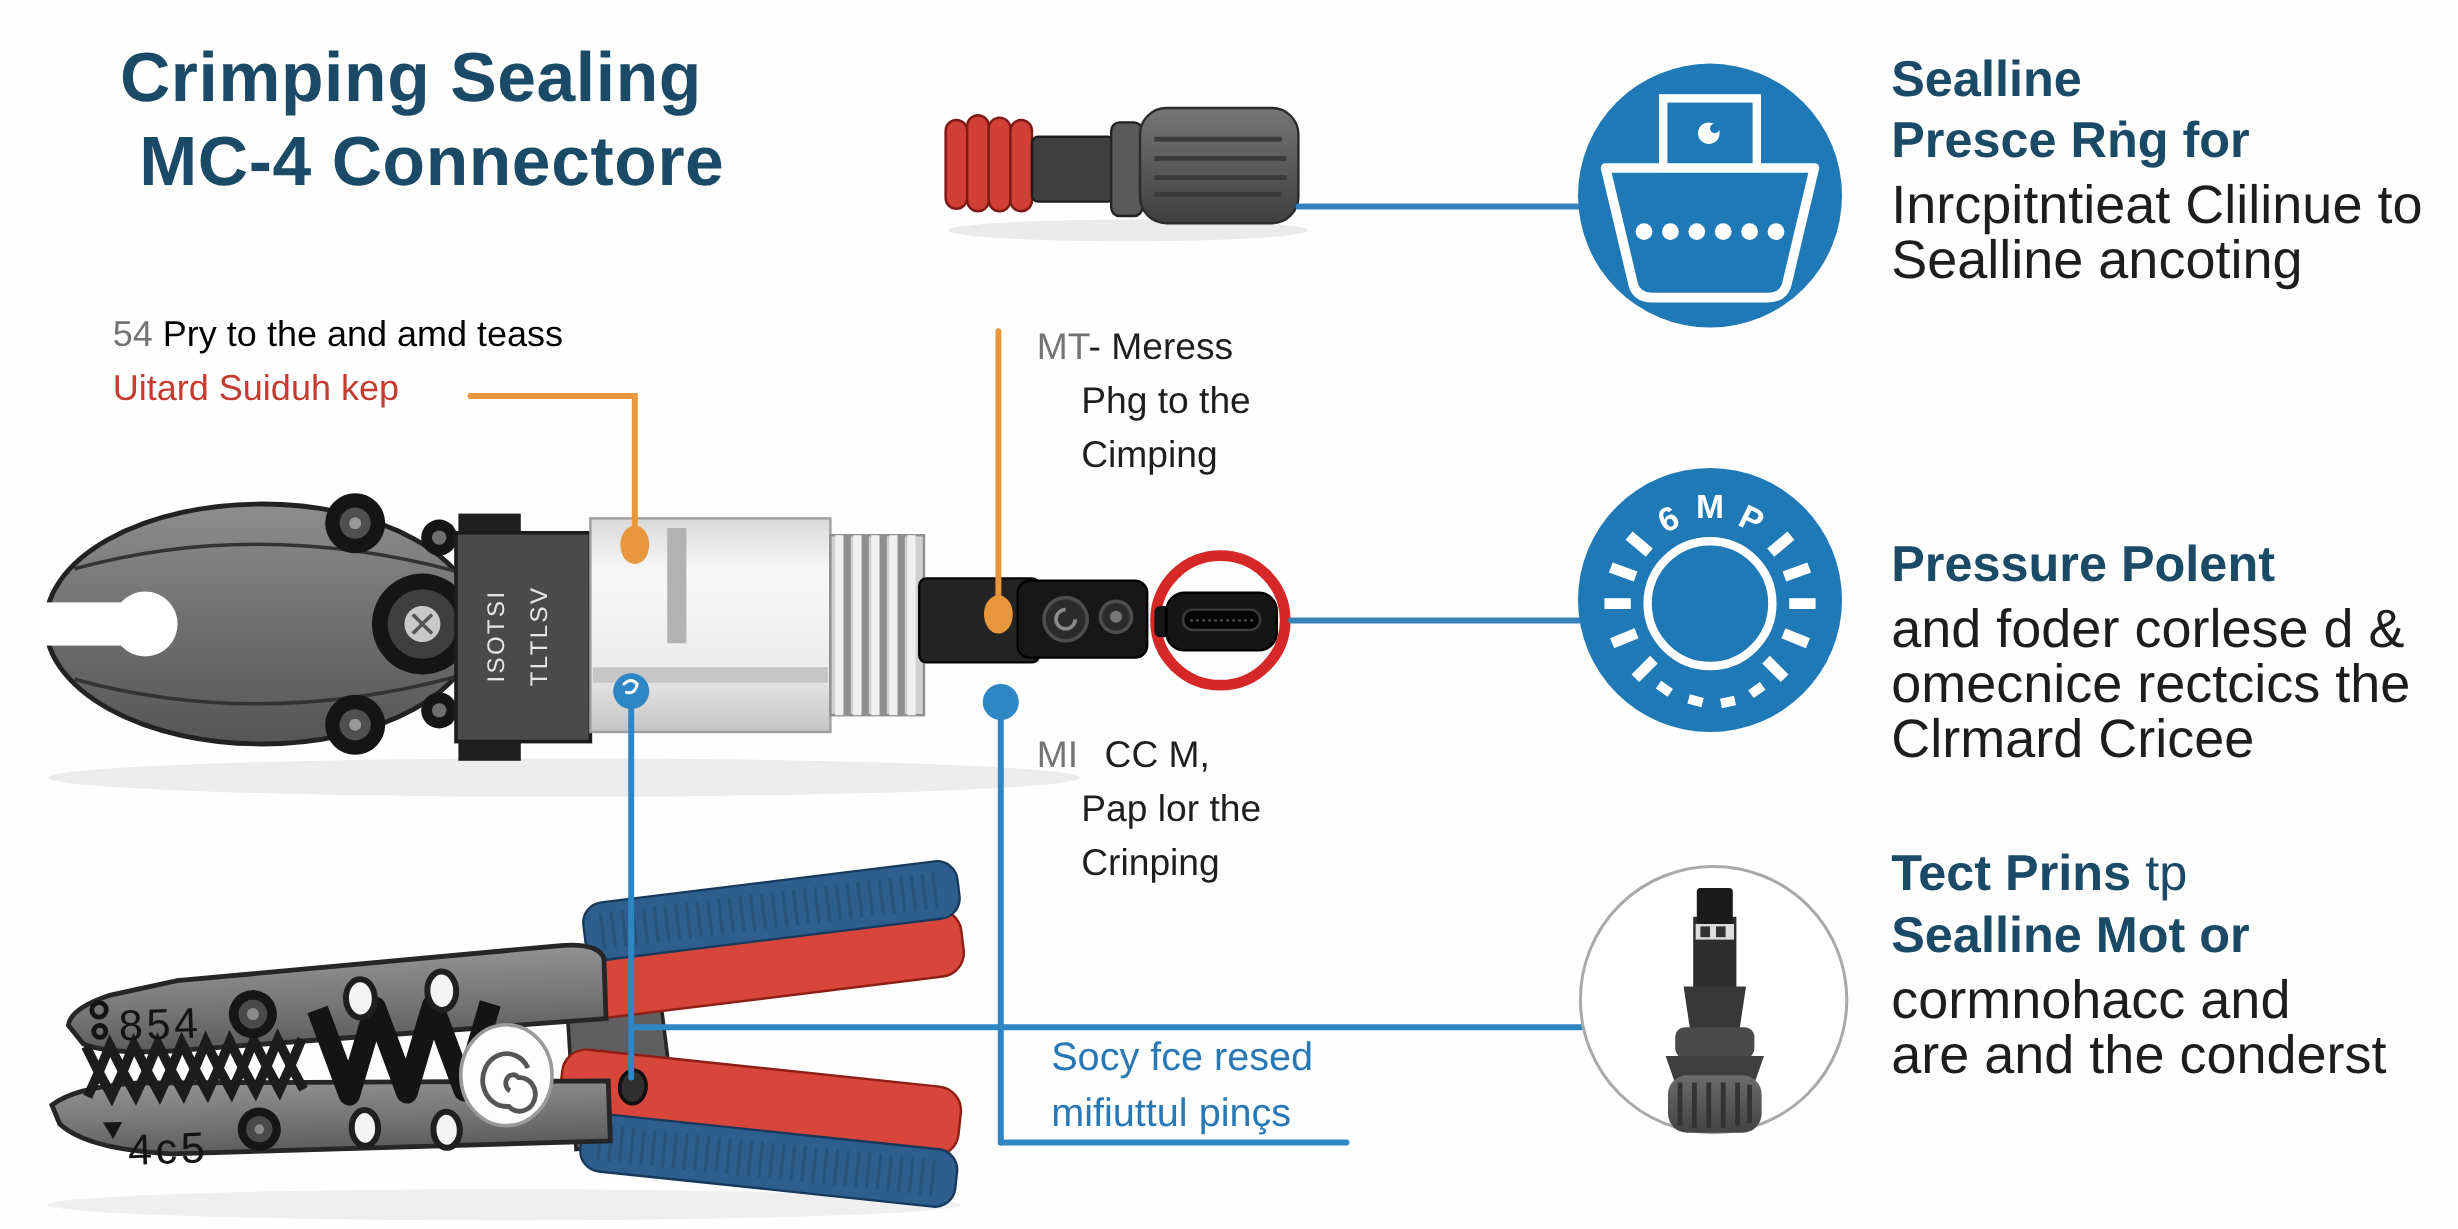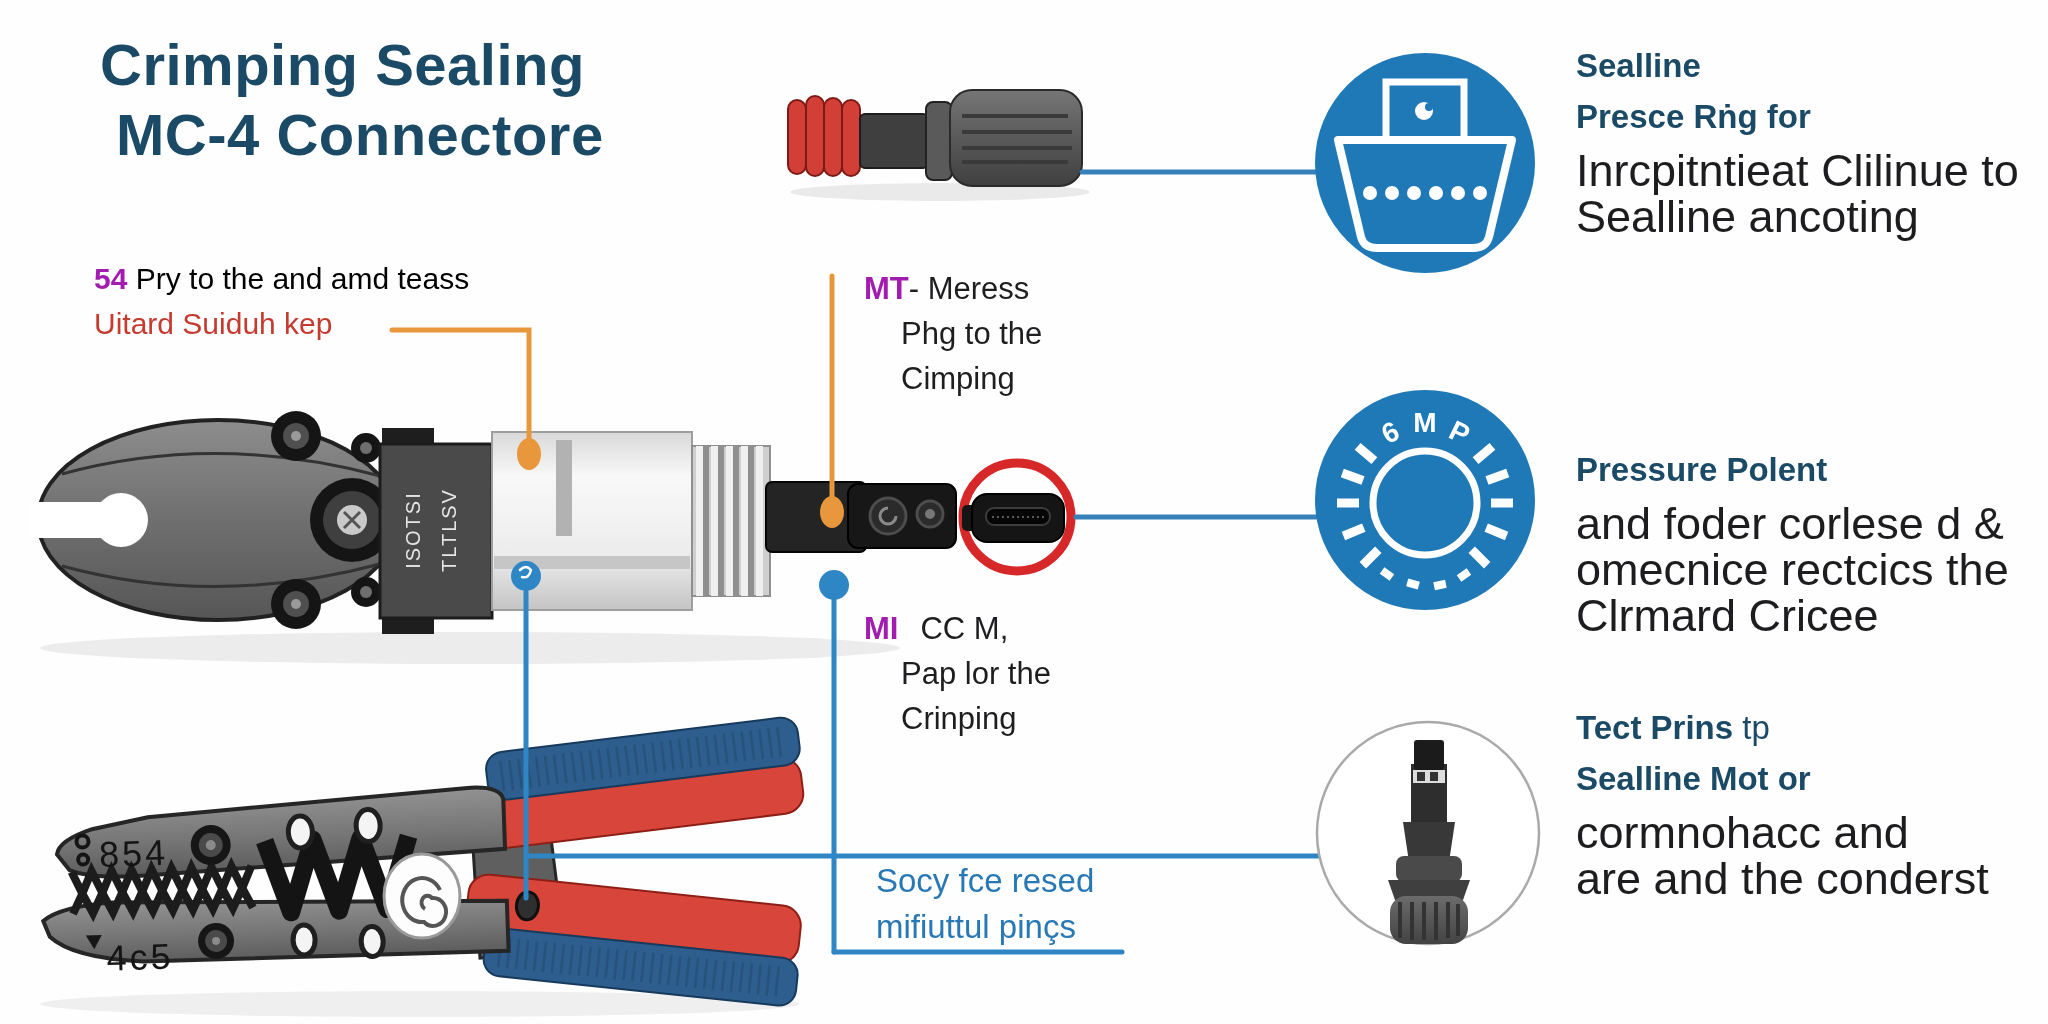--- a/index.html
+++ b/index.html
@@ -7,29 +7,29 @@
           font-family:"Liberation Sans", sans-serif;}
   .abs{position:absolute;}
   svg{display:block;}
   
   .title{left:84px;top:30px;font-size:58px;line-height:70px;font-weight:800;color:#1a4a66;letter-spacing:.5px;margin-left:16px;}
   .title .l2{margin-left:16px;}
   
   .note{font-size:31px;line-height:45px;color:#1e1e20;}
   .left-note{left:94px;top:260px;font-size:30px;line-height:38px;}
   .left-note .l2{color:#c53b2f;margin-top:7px;}
-  .red-pref{color:#a21caf;font-weight:bold;}
+  .red-pref{color:#737373;font-weight:normal;}
   .mt-note{left:864px;top:266px;}
   .mi-note{left:864px;top:606px;}
   .note .ind{padding-left:37px;}
   .mi-gap{margin-left:22px;}
   .socy-note{left:876px;top:858px;font-size:33px;line-height:46px;color:#2878b5;}
   
   .rb{left:1576px;width:460px;}
-  .rb .h{font-size:33px;line-height:51px;font-weight:bold;color:#1a4a66;}
+  .rb .h{font-size:42px;line-height:51px;font-weight:bold;color:#1a4a66;}
   .rb .b{font-size:45px;line-height:46px;color:#1d1d1f;margin-top:6px;}
   .rb1{top:40px;} .rb2{top:420px;margin-top:24px;} .rb3{top:702px;}
   .reg{font-weight:normal;}
 </style>
 </head>
 <body>
 
 <div id="canvas">
 
   <svg class="abs" style="left:0;top:0" width="2048" height="1024" viewBox="0 0 2048 1024">

